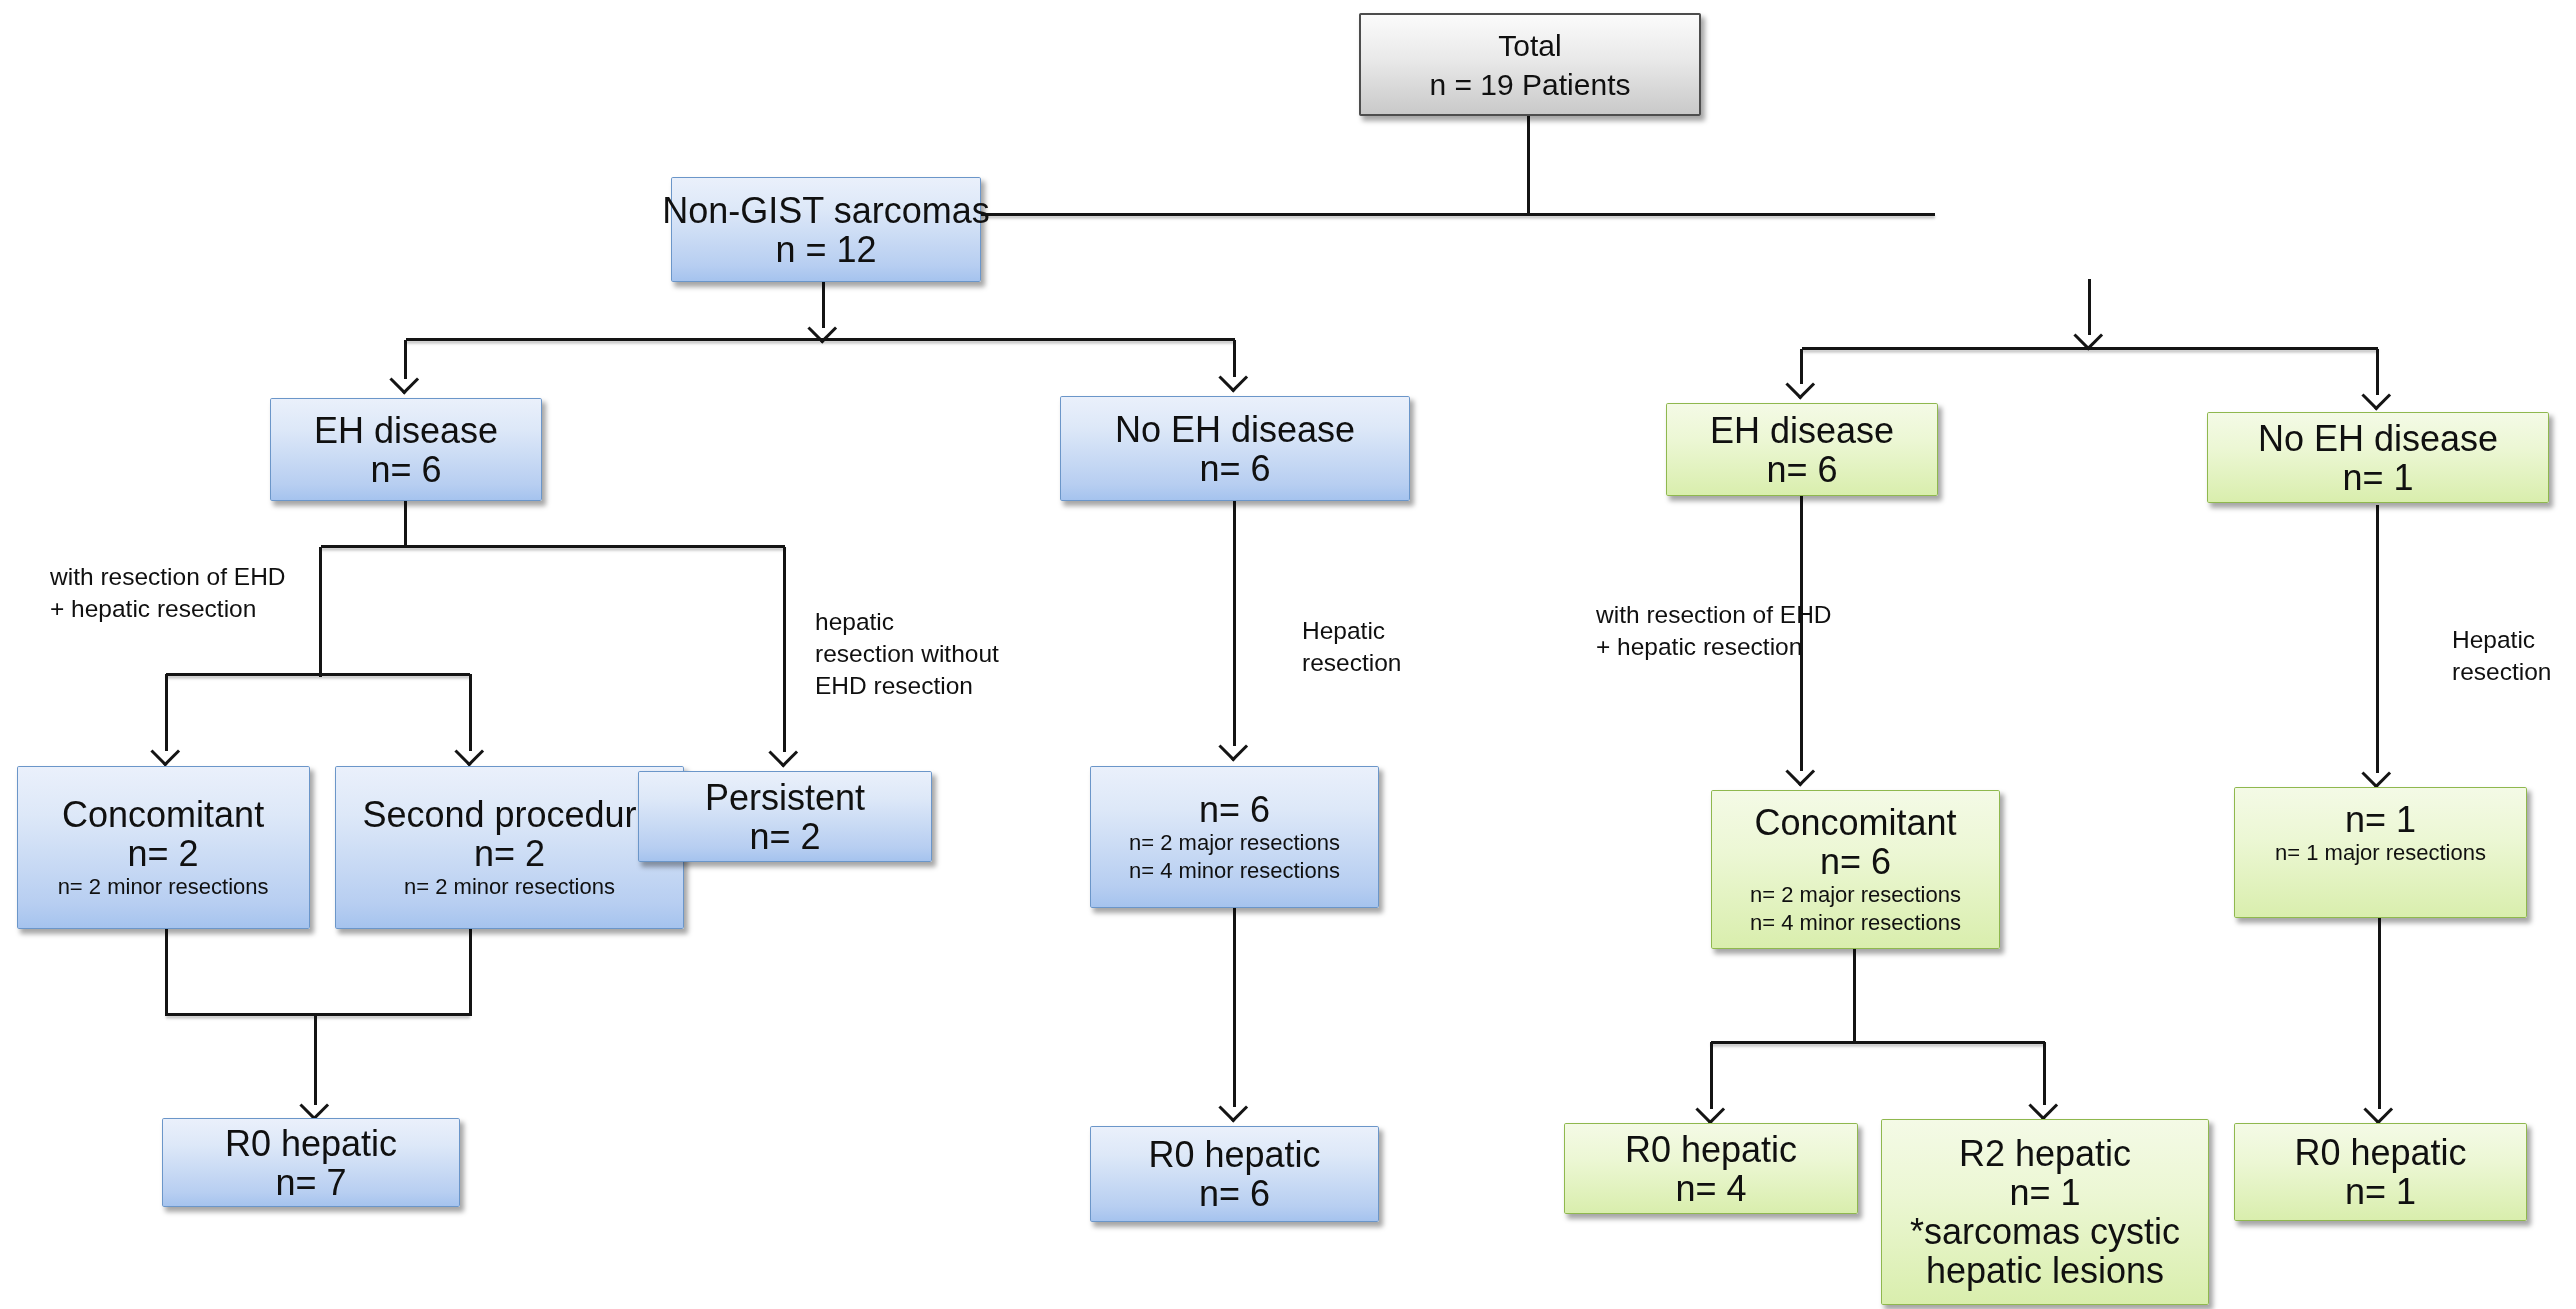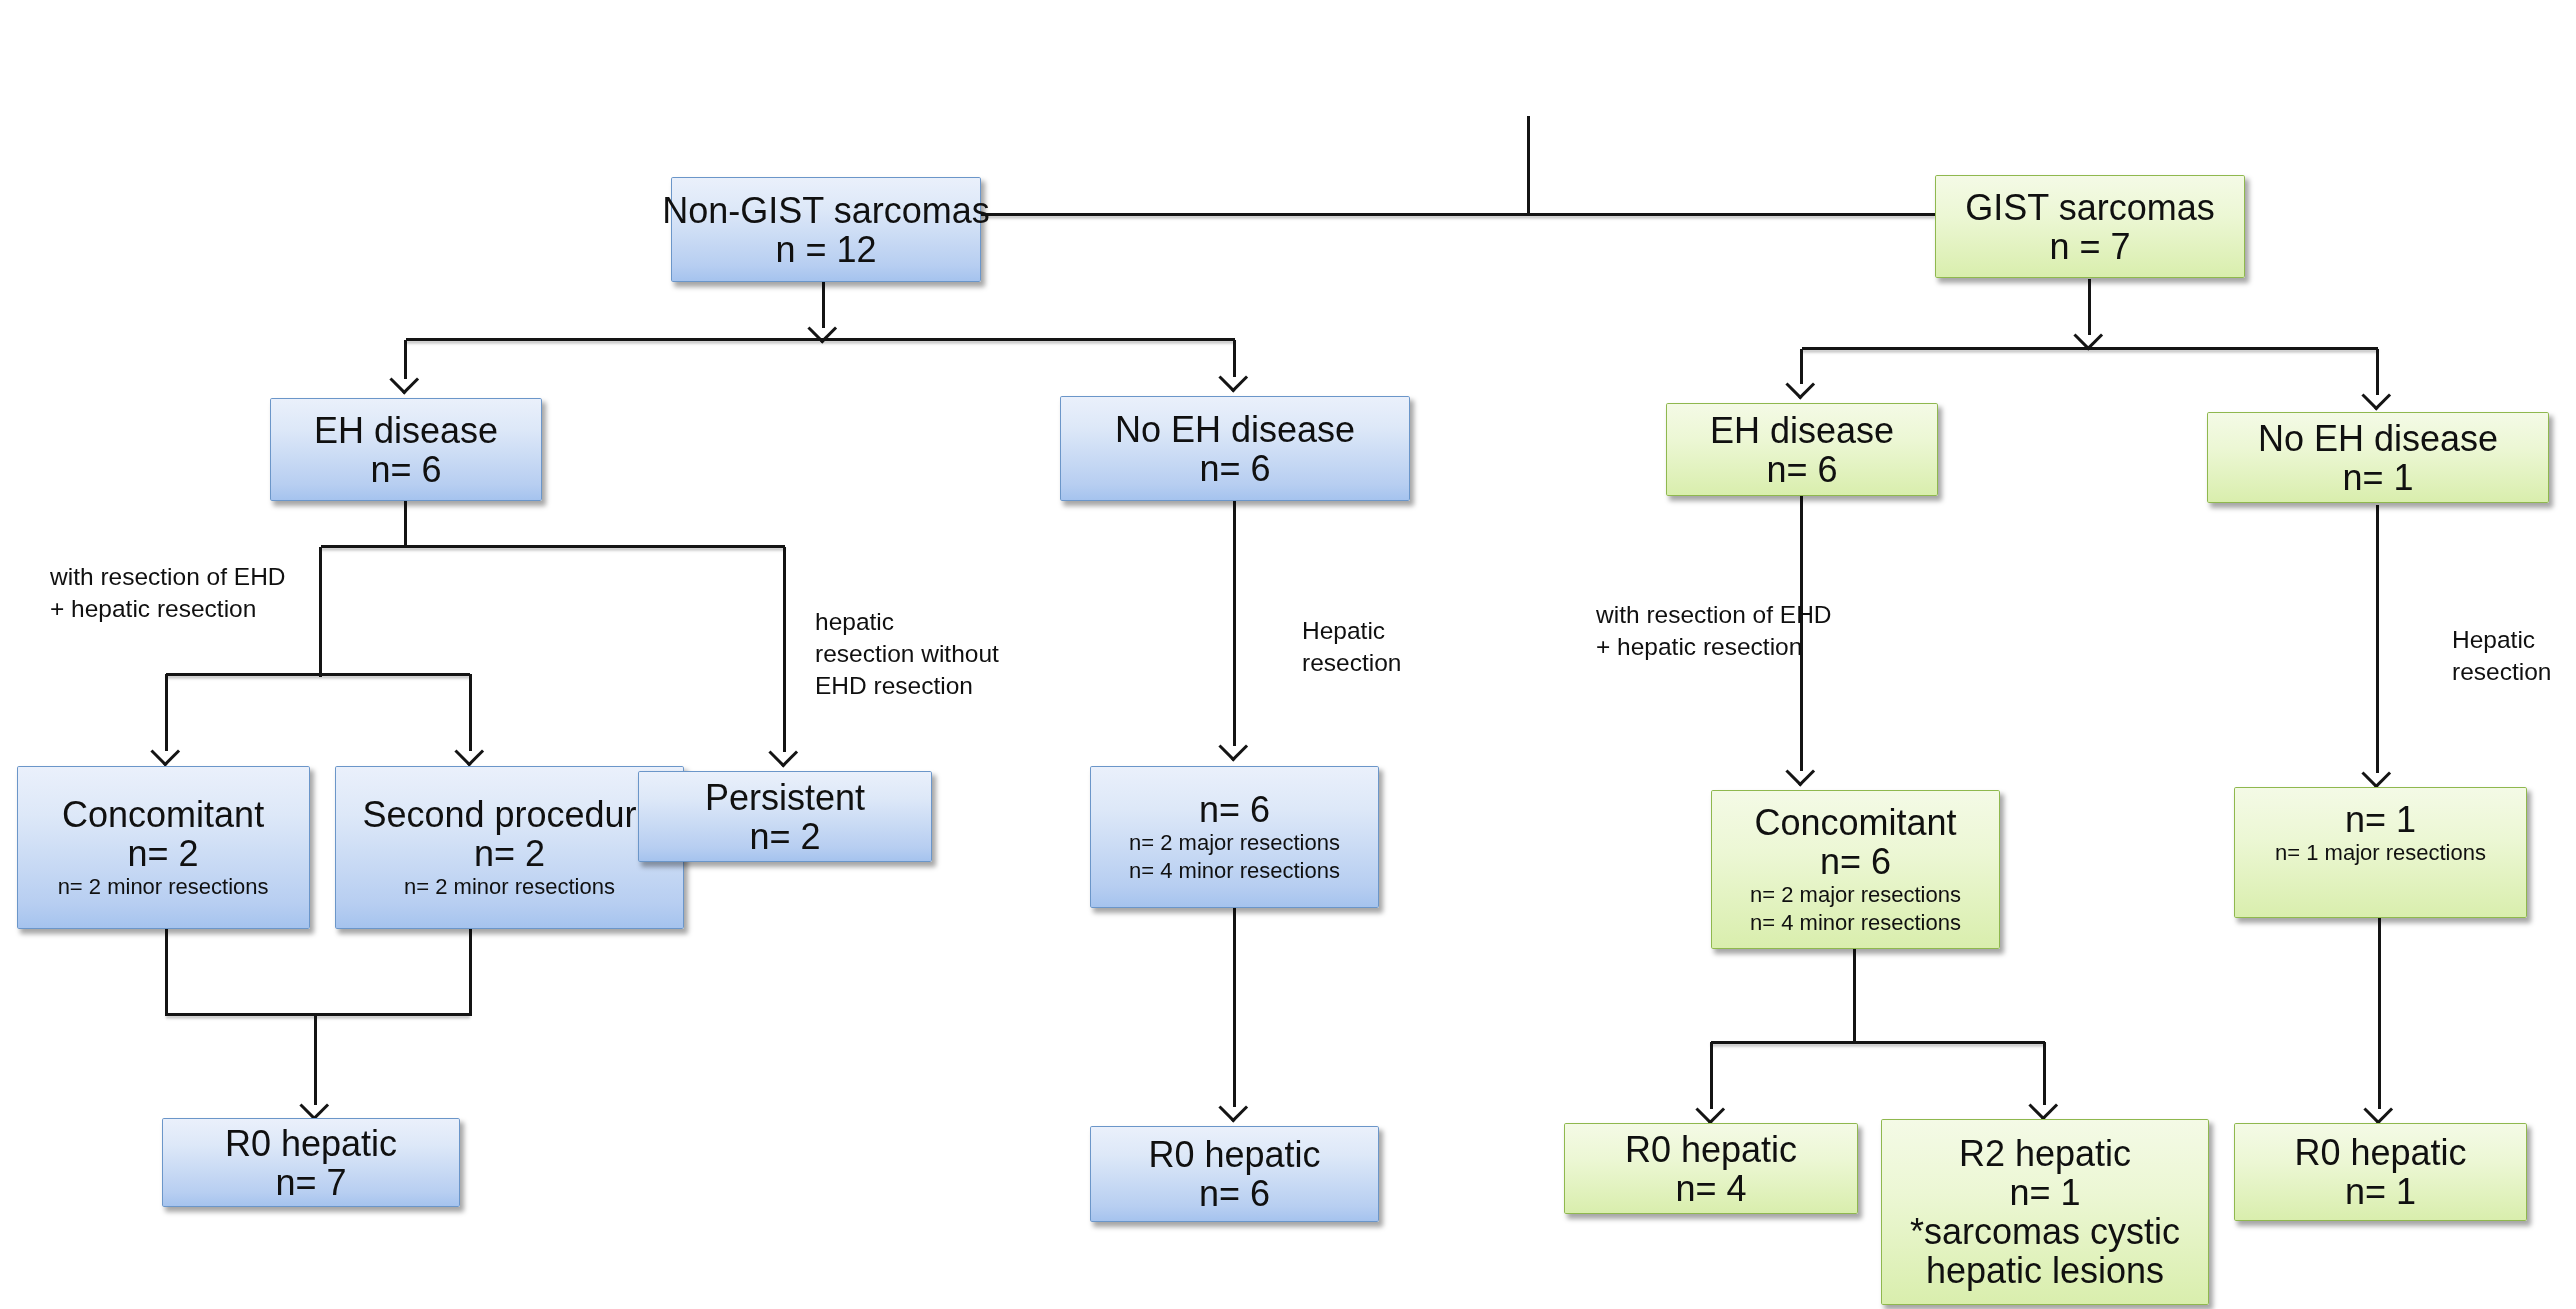--- a/index.html
+++ b/index.html
@@ -81,30 +81,30 @@
 
   <div class="varrow" style="left:1800px;top:496px;height:275px;"></div>
   <div class="vline" style="left:1853px;top:949px;height:95px;"></div>
   <div class="hline" style="left:1711px;top:1041px;width:334px;"></div>
   <div class="varrow" style="left:1710px;top:1042px;height:67px;"></div>
   <div class="varrow" style="left:2043px;top:1042px;height:63px;"></div>
 
   <div class="varrow" style="left:2376px;top:505px;height:268px;"></div>
   <div class="varrow" style="left:2378px;top:918px;height:191px;"></div>
 
+  <div class="box gray" style="left:1359px;top:13px;width:342px;height:103px;">
+    <span class="ln">Total</span>
+    <span class="ln">n = 19 Patients</span>
+  </div>
 
   <div class="box blue" style="left:671px;top:177px;width:310px;height:105px;">
     <span class="ln">Non-GIST sarcomas</span>
     <span class="ln">n = 12</span>
   </div>
 
-  <div class="box green" style="left:1935px;top:175px;width:310px;height:103px;">
-    <span class="ln">GIST sarcomas</span>
-    <span class="ln">n = 7</span>
-  </div>
 
   <div class="box blue" style="left:270px;top:398px;width:272px;height:103px;">
     <span class="ln">EH disease</span>
     <span class="ln">n= 6</span>
   </div>
 
   <div class="box blue" style="left:1060px;top:396px;width:350px;height:105px;">
     <span class="ln">No EH disease</span>
     <span class="ln">n= 6</span>
   </div>

